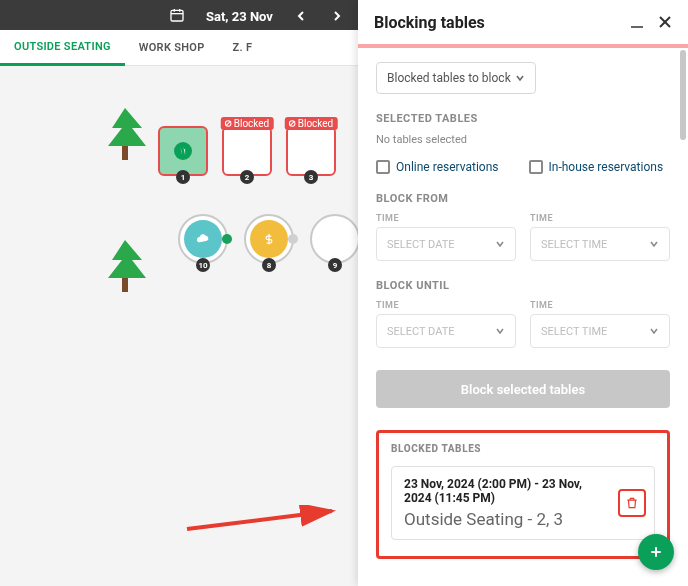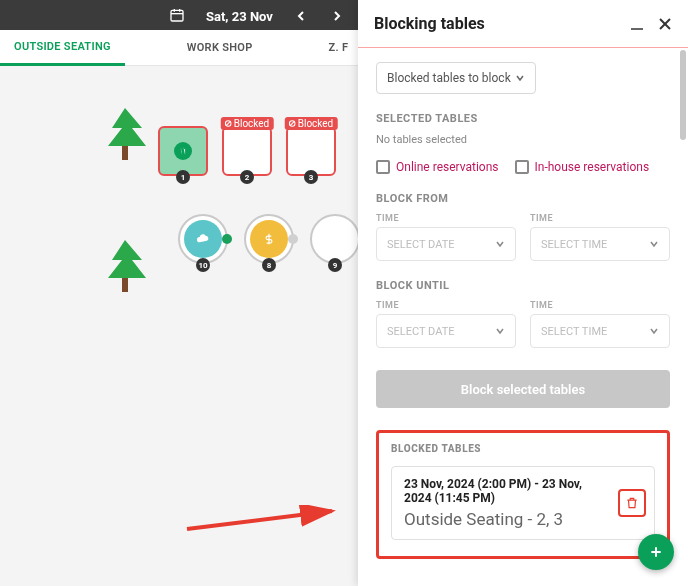--- a/index.html
+++ b/index.html
@@ -10,21 +10,21 @@
   .tb-spacer { flex: 1; }
   .tb-date-group { display: flex; align-items: flex-end; gap: 20px; margin-left: 160px; }
   .tb-date { font-weight: 700; white-space: nowrap; }
   .tb-chevron { width: 16px; height: 16px; cursor: pointer; display:flex; align-items:center; justify-content:center;}
   .tb-icons { display: flex; align-items:center; gap: 10px; }
   .tb-icon { width:18px; height:18px; display:flex; align-items:center; justify-content:center; cursor:pointer;}
   .blocking-pill { display:flex; align-items:center; gap:4px; font-weight:600; font-size:13px;}
   svg { display:block; }
 
   
-  .tabbar { height: 36px; background:#fff; border-bottom:1px solid #e5e5e5; display:flex; align-items:center; font-size:11px; letter-spacing:.3px;gap:48px; }
+  .tabbar { height: 36px; background:#fff; border-bottom:1px solid #e5e5e5; display:flex; align-items:center; font-size:11px; letter-spacing:.3px; }
   .tab { padding: 0 14px; height:36px; display:flex; align-items:center; color:#555; cursor:pointer; font-weight:600; white-space:nowrap;}
   .tab.active { color:#0aa05a; border-bottom:3px solid #0aa05a; }
 
   
   .floor { position:absolute; left:0; top:66px; right:0; bottom:0; background:#f4f4f4; }
 
   .tree { position:absolute; }
   .tree svg { width:46px; height:60px; }
 
   .sq-table { position:absolute; width:50px; height:50px; background:#fff; border:2px solid #c9c9c9; border-radius:6px; }
@@ -36,30 +36,30 @@
 
   .round-table { position:absolute; width:50px; height:50px; border-radius:50%; background:#fff; border:2px solid #c9c9c9;}
   .round-table .center { position:absolute; top:50%; left:50%; transform:translate(-50%,-50%); width:38px; height:38px; border-radius:50%; display:flex; align-items:center; justify-content:center;}
   .round-table.teal .center{ background:#5bc5c9;}
   .round-table.yellow .center{ background:#f2bd3c;}
   .round-table .side-dot{position:absolute; width:10px;height:10px;border-radius:50%; background:#d0d0d0; top:50%; transform:translateY(-50%); right:-6px;}
   .round-table .side-dot.green{background:#1aa05a;}
 
   
   .panel { position:absolute; top:0; right:0; width:330px; bottom:0; background:#fff; box-shadow:-2px 0 8px rgba(0,0,0,.12); display:flex; flex-direction:column; }
-  .panel-header { height:48px; display:flex; align-items:center; justify-content:space-between; padding:0 16px; border-bottom:1px solid #fca5a5; position:relative; z-index:2;}
+  .panel-header { height:48px; display:flex; align-items:center; justify-content:space-between; padding:0 16px; border-bottom:4px solid #fca5a5; position:relative; z-index:2;}
   .panel-title { font-size:16px; font-weight:700; color:#222;}
   .panel-header-icons { display:flex; align-items:center; gap:14px;}
   .panel-body { position:relative; flex:1; overflow:auto; padding:14px 18px 20px 18px;}
   .scrollbar-dummy {position:absolute; right:2px; top:50px; width:6px; height:90px; background:#c7c7c7; border-radius:3px;}
   
   .dropdown { border:1px solid #d8d8d8; border-radius:4px; height:32px; display:flex; align-items:center; justify-content:space-between; padding:0 10px; font-size:12px; color:#555; cursor:pointer; width:160px;}
   .section-label { font-size:11px; letter-spacing:.5px; color:#8a8a8a; font-weight:700; margin-top:18px;}
   .section-sub { font-size:11px; color:#888; margin-top:8px;}
-  .check-row { display:flex; gap:16px; margin-top:14px; font-size:12px; color:#be185d;text-align:right;}
+  .check-row { display:flex; gap:30px; margin-top:14px; font-size:12px; color:#0c4a6e;text-align:right;}
   .check-item { display:flex; align-items:center; gap:6px;}
   .checkbox { width:14px;height:14px;border:2px solid #888;border-radius:2px; cursor:pointer;}
   .time-grid { display:flex; gap:14px; margin-top:8px;}
   .time-col { flex:1;}
   .time-label { font-size:9px; color:#aaa; letter-spacing:.5px; margin-bottom:4px; font-weight:600;}
   .time-select { border:1px solid #e3e3e3; border-radius:4px; height:34px; display:flex; align-items:center; justify-content:space-between; padding:0 10px; font-size:11px; color:#bdbdbd; cursor:pointer;}
   .block-btn { margin-top:22px; background:#c7c7c7; color:#fff; height:38px; border-radius:4px; display:flex; align-items:center; justify-content:center; font-size:13px; font-weight:600;}
   
   .blocked-wrap { margin-top:22px; border:3px solid #e63b2e; border-radius:4px; padding:10px 12px 16px 12px;}
   .blocked-title { font-size:10px; letter-spacing:.6px; font-weight:800; color:#8a8a8a; }

